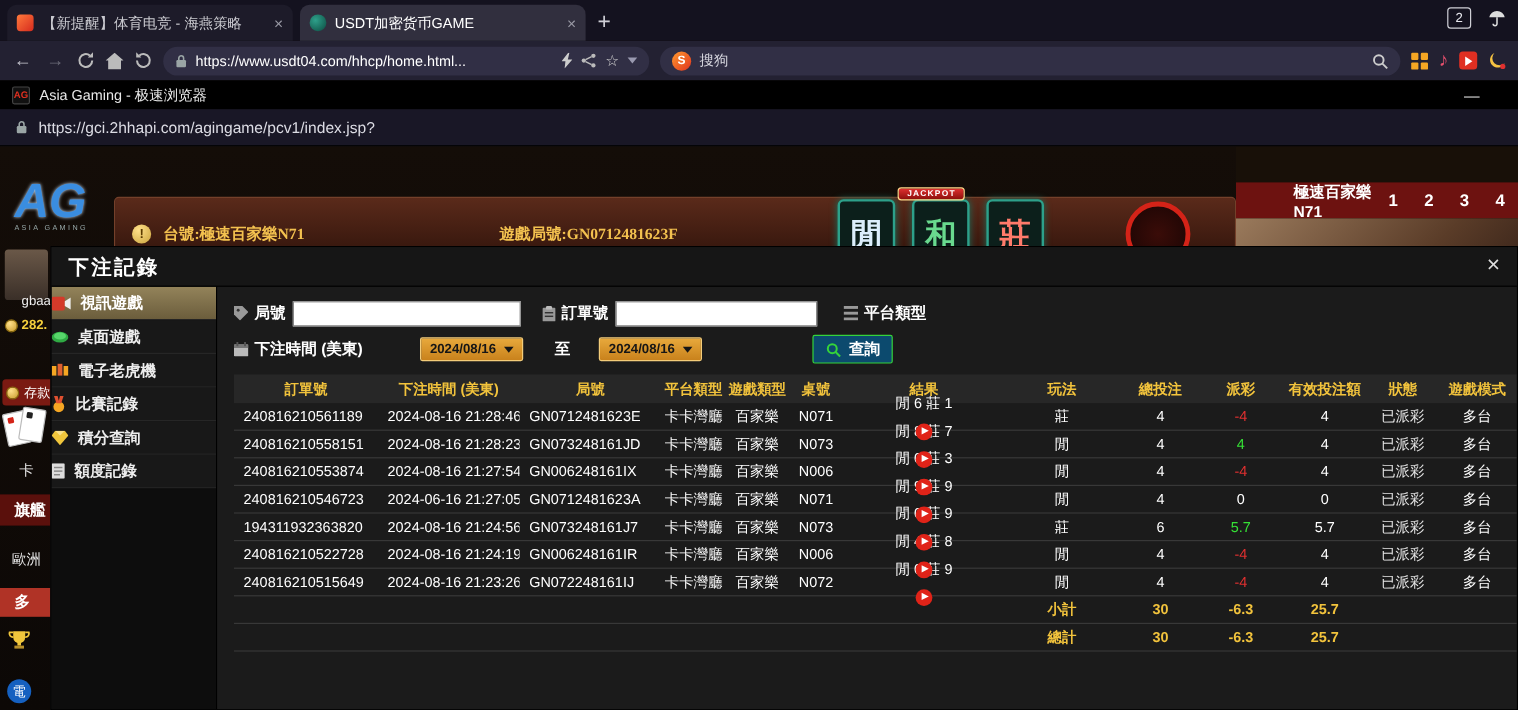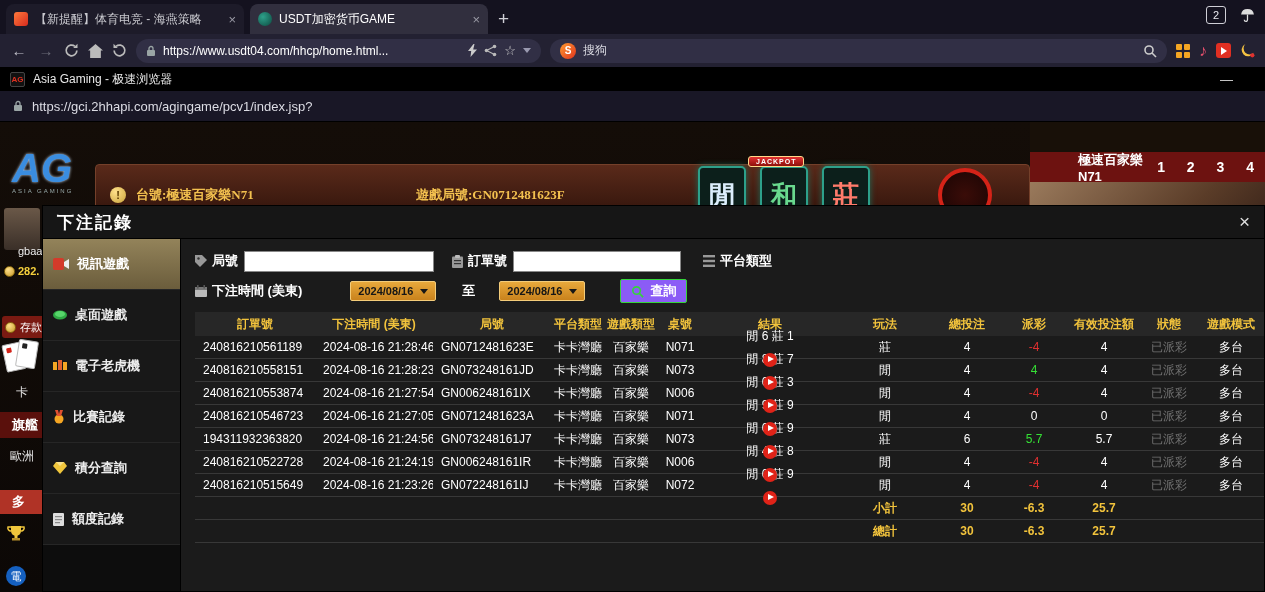--- a/index.html
+++ b/index.html
@@ -84,53 +84,53 @@
   .trophy-frag { position:absolute; left:6px; top:402px; }
   .elec-frag { position:absolute; left:6px; top:444px; width:20px; height:20px; border-radius:50%; background:#1560c0; color:#fff; font-size:11px; display:flex; align-items:center; justify-content:center; }
 
   
   .modal { position:absolute; left:42px; right:0; top:83px; bottom:0; background:#1b1b1b; border:1px solid #000; z-index:10; display:flex; flex-direction:column; }
   .modal-header { height:33px; background:#161616; border-bottom:1px solid #000; display:flex; align-items:center; padding:0 14px; }
   .modal-title { color:#fff; font-size:17px; font-weight:bold; letter-spacing:2px; flex:1; }
   .modal-close { color:#ddd; font-size:19px; }
   .modal-body { flex:1; display:flex; overflow:hidden; }
   .sidebar { width:138px; background:#121212; border-right:1px solid #000; display:flex; flex-direction:column; }
-  .side-item { height:51px; display:flex; align-items:center; gap:8px; padding-left:10px; border-bottom:1px solid #262626; color:#ededed; font-size:13px; font-weight:bold; background:#181818; }
+  .side-item { height:28px; display:flex; align-items:center; gap:8px; border-bottom:1px solid #262626; color:#ededed; font-size:13px; font-weight:bold; background:#181818; }
   .side-item.active { background:linear-gradient(#93835a,#6b5d3c); color:#fff; }
   .side-fill { flex:1; background:#0d0d0d; }
   .main { flex:1; padding:9px 4px 0 14px; background:#1b1b1b; overflow:hidden; }
 
   .frow { display:flex; align-items:center; height:26px; }
   .frow1 { margin-bottom:5px; }
   .frow2 { margin-bottom:9px; height:24px; }
   .flabel { display:flex; align-items:center; gap:5px; color:#fff; font-size:13px; font-weight:bold; white-space:nowrap; }
   .fin { height:21px; background:#fff; border:1px solid #888; font-size:12px; color:#000; padding:0 4px; font-family:"Liberation Sans",sans-serif; }
   .in-round { width:190px; margin-left:6px; }
   .in-order { width:168px; margin-left:6px; }
   .ml18 { margin-left:18px; } .ml22 { margin-left:22px; }
   .fselect { width:162px; height:21px; background:#fff; border:1px solid #888; margin-left:6px; display:flex; align-items:center; }
   .fsel-val { flex:1; font-size:12px; color:#000; padding-left:6px; }
   .fsel-arrow { width:17px; height:19px; background:#5a79b8; display:flex; align-items:center; justify-content:center; }
   .fsel-arrow i { width:0; height:0; border-left:4px solid transparent; border-right:4px solid transparent; border-top:5px solid #fff; }
   .date-btn { margin-left:48px; background:linear-gradient(#e8a93c,#c9821c); border:1px solid #f3cc7a; color:#161616; font-size:11px; font-weight:bold; padding:3px 7px; display:flex; align-items:center; gap:7px; border-radius:2px; }
   .date-btn.d2 { margin-left:24px; }
   .date-caret { width:0; height:0; border-left:4px solid transparent; border-right:4px solid transparent; border-top:5px solid #161616; }
   .to-label { color:#fff; font-size:13px; font-weight:bold; margin-left:26px; }
-  .query-btn { margin-left:35px; background:#8b5cf6; border:1px solid #35d43a; border-radius:2px; color:#fff; font-size:13px; font-weight:bold; padding:2px 10px; display:flex; align-items:center; gap:6px; }
+  .query-btn { margin-left:92px; background:#0c4a6e; border:1px solid #35d43a; border-radius:2px; color:#fff; font-size:13px; font-weight:bold; padding:2px 10px; display:flex; align-items:center; gap:6px; }
 
   .bet-table { width:1070px; --cols:120px 118px 118px 54px 52px 46px 134px 96px 68px 66px 74px 56px 68px; }
   .thead,.trow { display:grid; grid-template-columns:var(--cols); align-items:center; }
   .thead { height:24px; background:#272727; color:#f2c33c; font-size:12px; font-weight:bold; text-align:center; }
   .trow { height:23px; border-bottom:1px solid #383838; color:#fff; font-size:12px; text-align:center; }
   .trow .al { text-align:left; padding-left:8px; }
   .trow div,.thead div { white-space:nowrap; overflow:hidden; }
   .c-result { display:flex; align-items:center; justify-content:center; gap:8px;flex-direction:column; }
   .play-btn { width:14px; height:14px; border-radius:50%; background:#e02318; position:relative; flex:none; }
   .play-btn::after { content:""; position:absolute; left:5px; top:3.5px; border-left:6px solid #fff; border-top:3.5px solid transparent; border-bottom:3.5px solid transparent; }
-  .c-status { color:#737373; }
+  .c-status { color:#e5e5e5; }
   .pos { color:#35e035; } .neg { color:#e03030; } .zero { color:#fff; }
   .trow.summary { color:#f2c33c; font-weight:bold; }
   .icon-svg { display:inline-flex; flex:none; }
 </style>
 </head>
 <body>
 
 <div class="screen">
 
   <div class="tabbar">
@@ -283,21 +283,21 @@
     <div class="cards-frag">
       <span class="cardp c1">
           <span class="pip"></span>
         </span>
       <span class="cardp c2">
           <span class="pip black"></span>
         </span>
     </div>
     <div class="hallt" style="left:16px;top:262px;">卡</div>
     <div class="hall-block hb1">旗艦</div>
-    <div class="hallt" style="left:10px;top:326px;">歐洲</div>
+    <div class="hallt" style="left:10px;top:336px;">歐洲</div>
     <div class="hall-block hb2">多</div>
     <div class="trophy-frag">
       <svg width="20" height="20" viewBox="0 0 20 20">
           <path d="M5 2h10v5a5 5 0 0 1-10 0z" fill="#f0c63c"></path>
           <path d="M5 3H2a3 3 0 0 0 3 4M15 3h3a3 3 0 0 1-3 4" stroke="#f0c63c" fill="none" stroke-width="1.5"></path>
           <rect x="8.5" y="11" width="3" height="3" fill="#f0c63c"></rect>
           <rect x="6" y="14" width="8" height="2.5" fill="#b8902a"></rect>
         </svg>
     </div>
     <div class="elec-frag">電</div>

